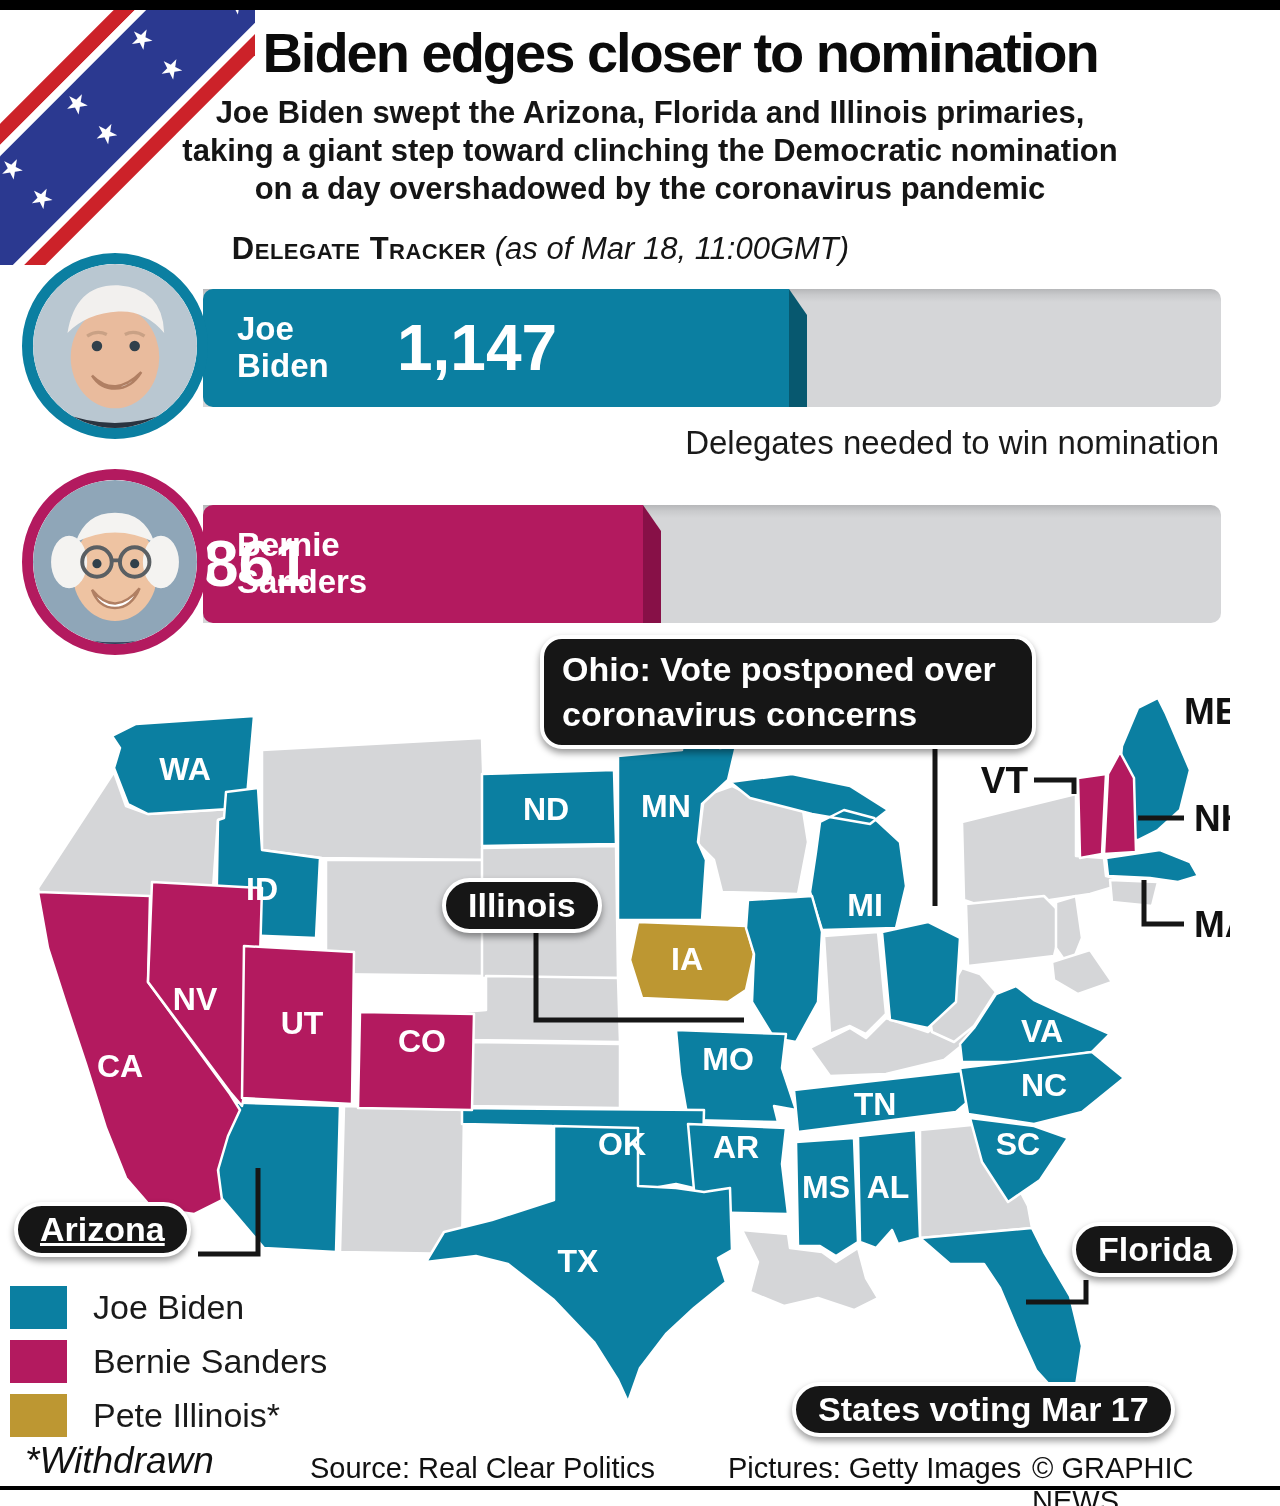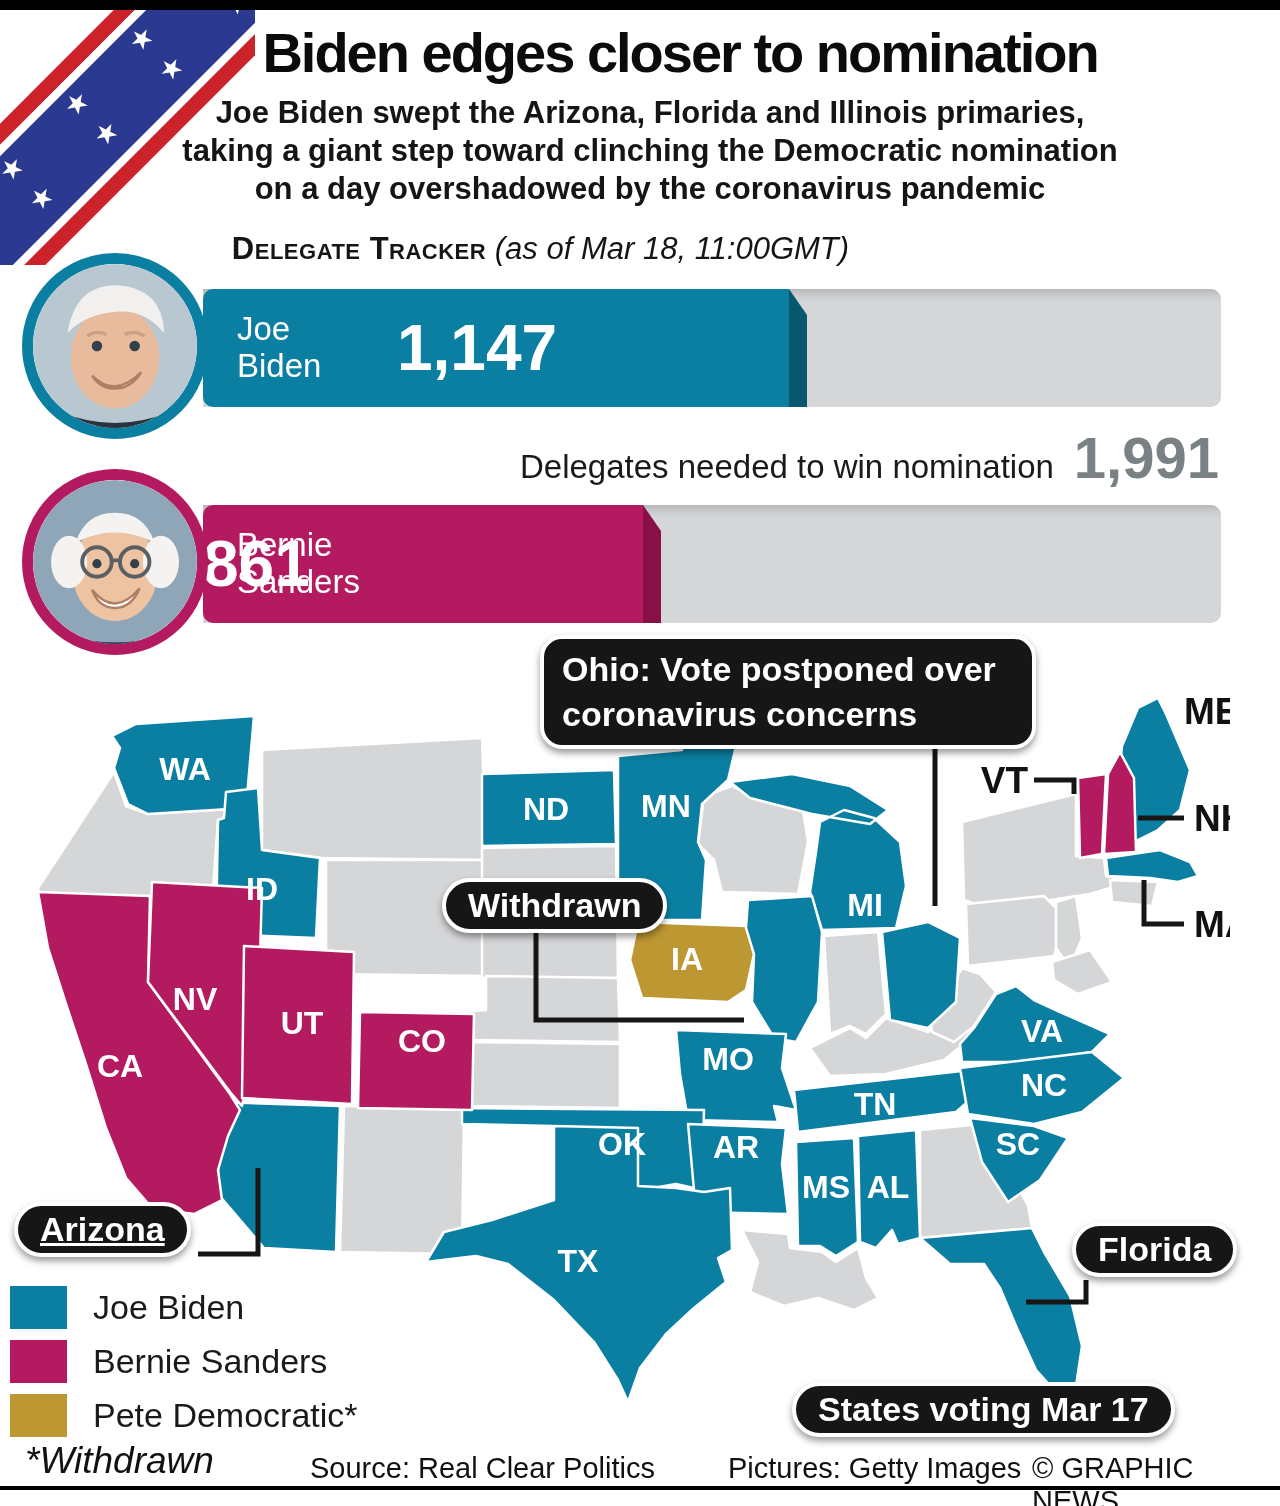--- a/index.html
+++ b/index.html
@@ -36,21 +36,21 @@
   .photo{position:absolute;width:164px;height:164px;border-radius:50%;
          border:11px solid #0b7fa1;background:#fff;z-index:5;}
   .photo.sanders{border-color:#b31a5f;}
   .photo svg{display:block;border-radius:50%;}
   .track{position:absolute;left:203px;width:1018px;height:118px;border-radius:0 10px 10px 0;
          background:linear-gradient(#b6b7b9 0px,#c9cacc 6px,#d5d6d8 13px,#d5d6d8 100%);}
   .fill{position:absolute;left:0;top:0;height:118px;border-radius:10px 0 0 10px;}
   .bevel{position:absolute;top:0;height:118px;width:18px;
          clip-path:polygon(0 0,100% 26px,100% 100%,0 100%);}
   .bar-name{position:absolute;left:34px;top:50%;transform:translateY(-50%);
-         color:#fff;font-size:33px;font-weight:normal;line-height:1.12;z-index:4;}
+         color:#fff;font-size:33px;font-weight:bold;line-height:1.12;z-index:4;}
   .bar-value{position:absolute;top:50%;transform:translateY(-50%);color:#fff;
          font-size:64px;font-weight:bold;z-index:4;}
   .needed{position:absolute;left:203px;top:424px;width:1016px;display:flex;
          justify-content:flex-end;align-items:baseline;gap:20px;}
   .needed .lbl{font-size:33px;color:#1a1a1a;}
   .needed .val{font-size:58px;font-weight:bold;color:#7a8184;}
 
   
   .callout{position:absolute;background:#161616;color:#fff;font-weight:bold;
          border:4px solid #fff;box-shadow:0 4px 7px rgba(0,0,0,.4);}
@@ -122,21 +122,20 @@
 <div class="track" style="top:289px;">
   <div class="fill" style="width: 586px; background: rgb(11, 127, 161);"></div>
   <div class="bevel" style="left: 586px; background: rgb(7, 88, 111);"></div>
   <div class="bar-name pre">Joe
 Biden</div>
   <div class="bar-value" style="left: 0px; width: 548px; text-align: center;">1,147</div>
 </div>
 
 <div class="needed">
   <span class="lbl">Delegates needed to win nomination</span>
-  <span class="val" style="color: rgb(122, 129, 132);">1,991</span>
 </div>
 
 <div class="photo sanders" style="left:22px;top:469px;">
   <svg width="164" height="164" viewBox="0 0 100 100">
     <circle cx="50" cy="50" r="50" fill="#8fa6b8"></circle>
     <ellipse cx="50" cy="56" rx="26" ry="30" fill="#eec3a2"></ellipse>
     <ellipse cx="22" cy="50" rx="11" ry="16" fill="#f4f3f1"></ellipse>
     <ellipse cx="78" cy="50" rx="11" ry="16" fill="#f4f3f1"></ellipse>
     <path d="M26,38 Q32,20 50,20 Q68,20 74,38 Q62,32 50,32 Q38,32 26,38 Z" fill="#f4f3f1"></path>
     <circle cx="39" cy="50" r="9" fill="none" stroke="#5a5f63" stroke-width="2.4"></circle>
@@ -240,38 +239,38 @@
       <path d="M1108,128 H1154"></path>
       <path d="M1114,190 V234 H1154"></path>
     </g>
     <g font-family="Liberation Sans, sans-serif" font-size="37" font-weight="bold" fill="#111">
       <text x="1154" y="34">ME</text>
       <text x="998" y="103" text-anchor="end">VT</text>
       <text x="1164" y="141">NH</text>
       <text x="1164" y="247">MA</text>
     </g>
   </svg>
-  <div class="callout pill illinois">Withdrawn</div>
+  <div class="callout pill illinois">Illinois</div>
   <div class="callout pill arizona">Arizona</div>
   <div class="callout pill florida">Florida</div>
   <div class="callout pill voting">States voting Mar 17</div>
 </div>
 
 <div class="legend">
   <div class="item">
     <div class="swatch" style="background: rgb(11, 127, 161);"></div>
     <div class="label">Joe Biden</div>
   </div>
   <div class="item">
     <div class="swatch" style="background: rgb(179, 26, 95);"></div>
     <div class="label">Bernie Sanders</div>
   </div>
   <div class="item">
     <div class="swatch" style="background: rgb(189, 151, 50);"></div>
-    <div class="label">Pete Democratic*</div>
+    <div class="label">Pete Illinois*</div>
   </div>
 </div>
 
 <div class="withdrawn">*Withdrawn</div>
 <div class="source">Source: Real Clear Politics</div>
 <div class="pictures">Pictures: Getty Images</div>
 <div class="copyright">© GRAPHIC NEWS</div>
 <div class="bottomrule"></div>
 
 </body></html>

